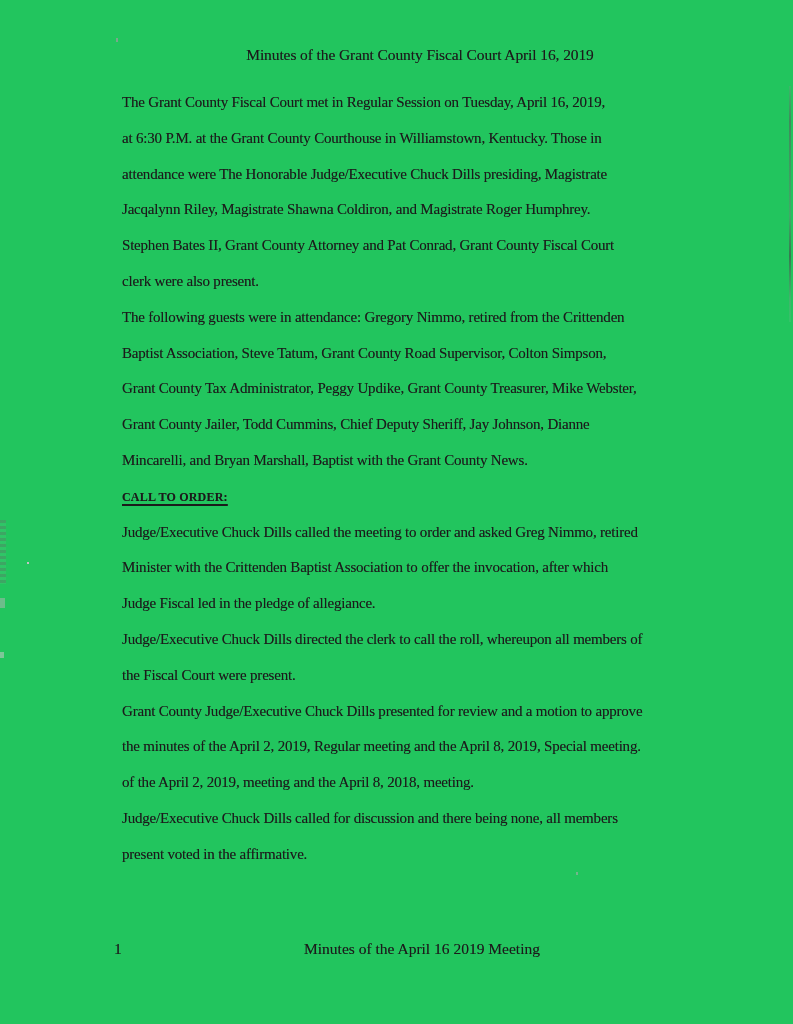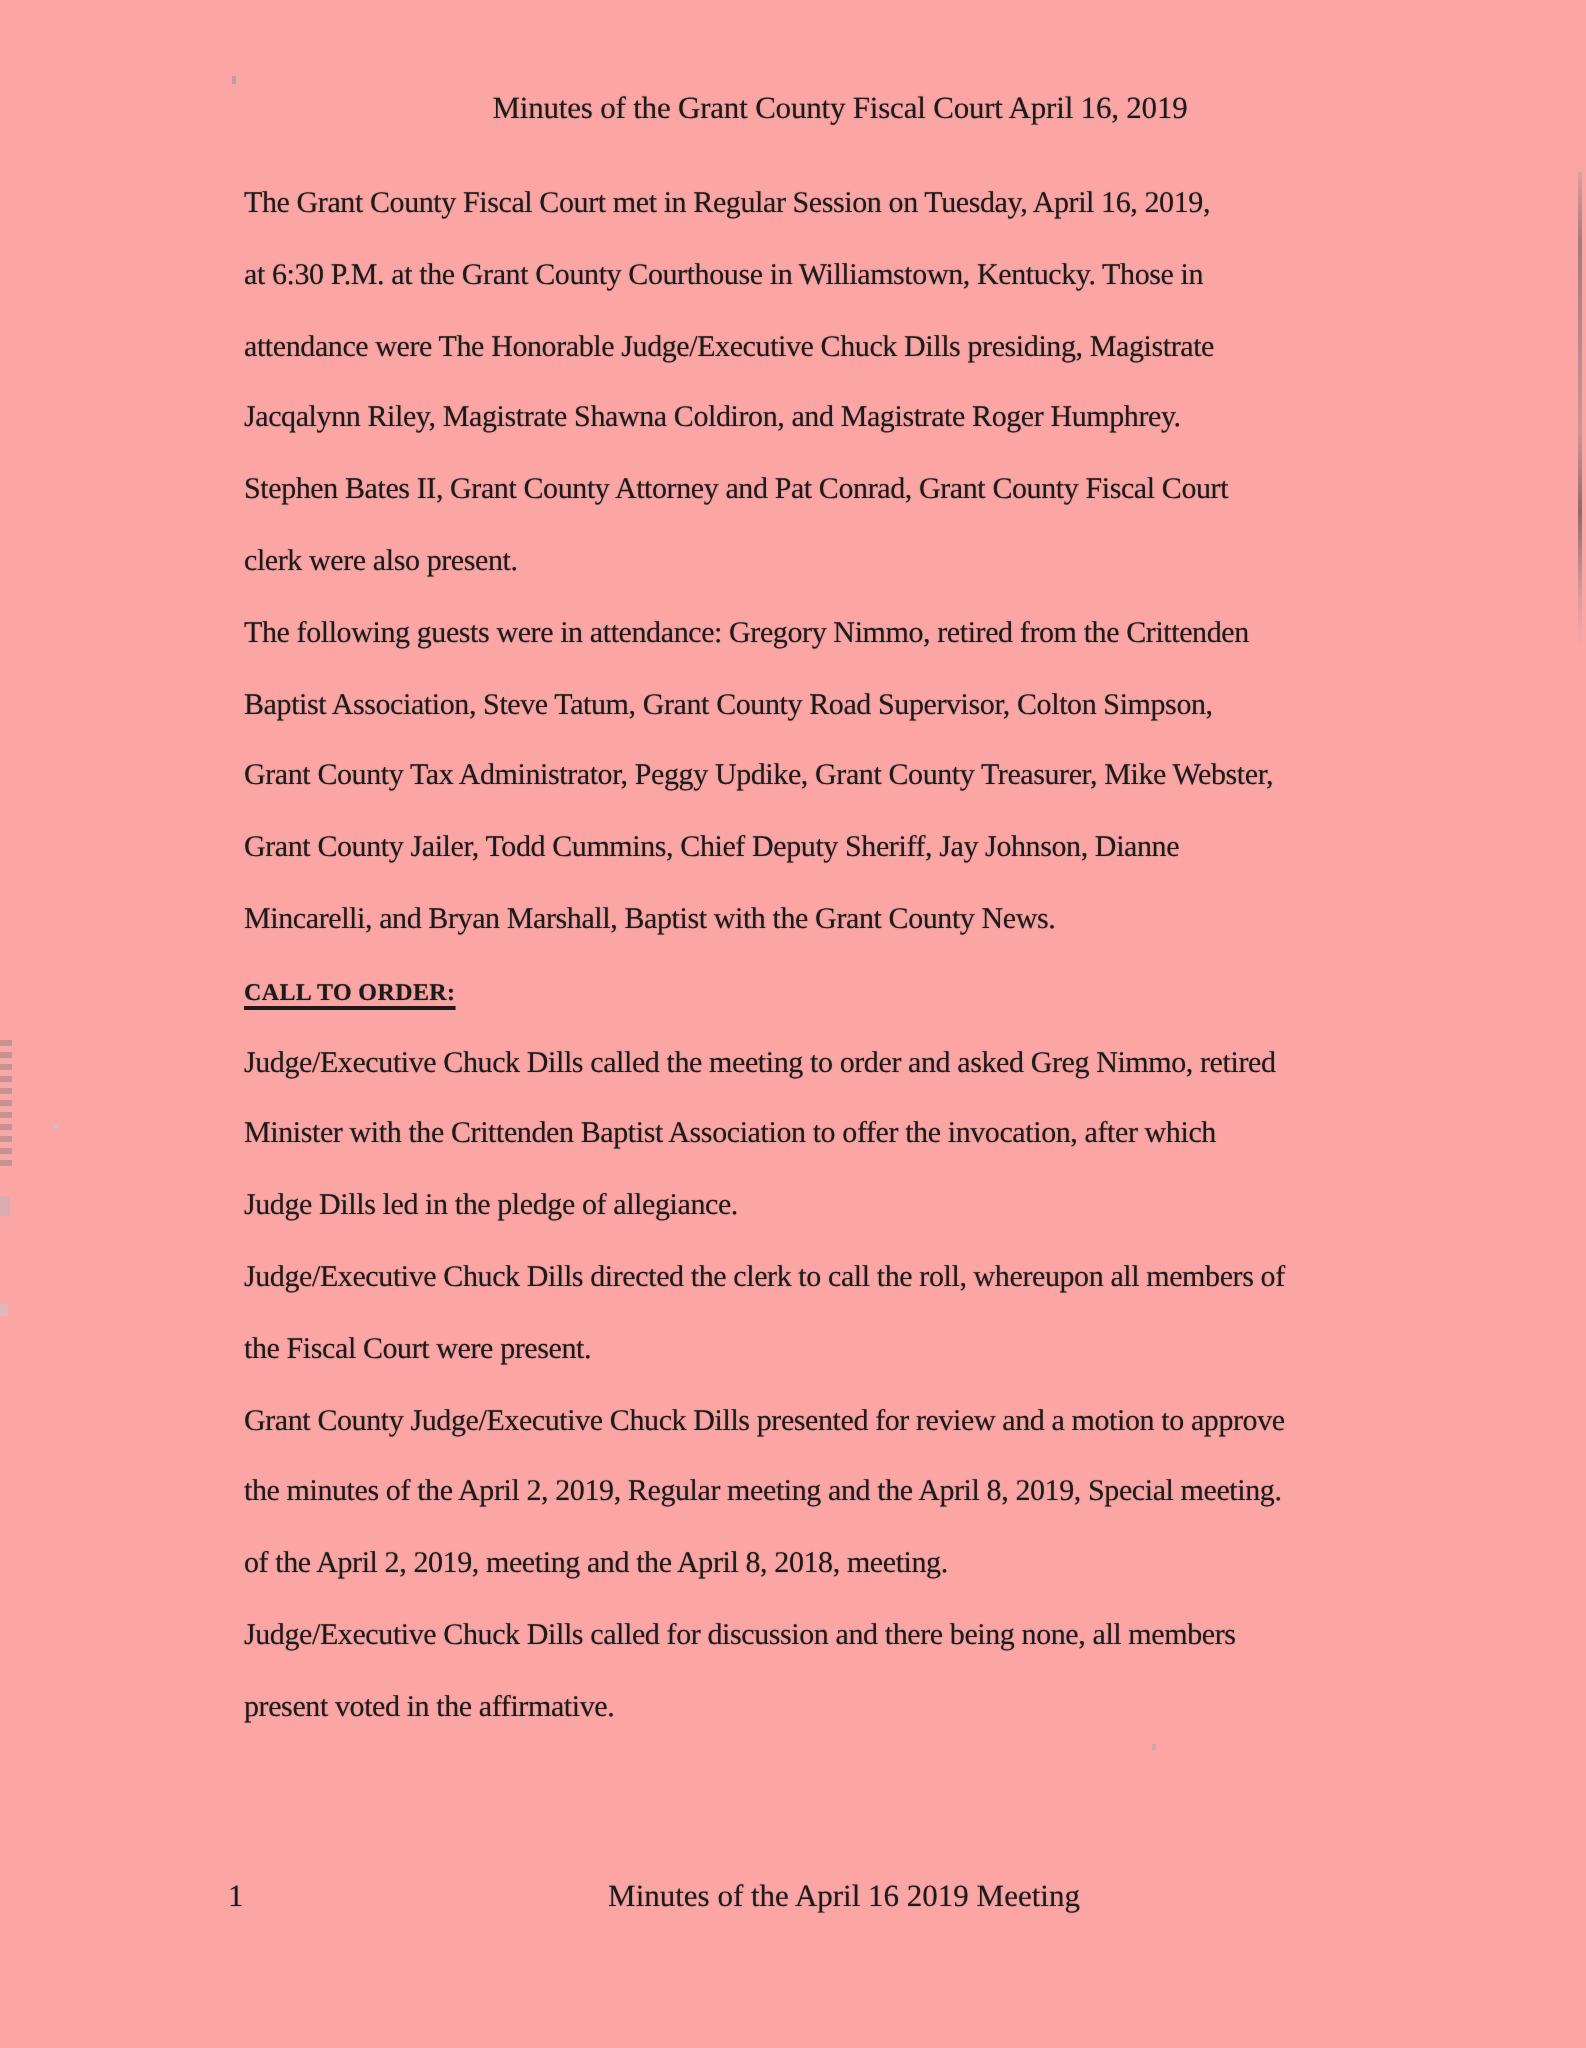--- a/index.html
+++ b/index.html
@@ -5,21 +5,21 @@
   html, body {
     margin: 0;
     padding: 0;
     background: #e8e8e8;
   }
   .page {
     position: relative;
     width: 793px;
     height: 1024px;
     margin: 0 auto;
-    background: #fca5a5;
+    background: #22c55e;
     overflow: hidden;
     font-family: "Liberation Serif", "DejaVu Serif", serif;
     color: #1b1b1b;
   }
   .doc-title {
     position: absolute;
     top: 44px;
     left: 122px;
     width: 596px;
     height: 22px;
@@ -124,21 +124,21 @@
     <div class="line">Grant County Tax Administrator, Peggy Updike, Grant County Treasurer, Mike Webster,</div>
     <div class="line">Grant County Jailer, Todd Cummins, Chief Deputy Sheriff, Jay Johnson, Dianne</div>
     <div class="line">Mincarelli, and Bryan Marshall, Baptist with the Grant County News.</div>
 
     <div class="line">
       <span class="heading">CALL TO ORDER:</span>
     </div>
 
     <div class="line">Judge/Executive Chuck Dills called the meeting to order and asked Greg Nimmo, retired</div>
     <div class="line">Minister with the Crittenden Baptist Association to offer the invocation, after which</div>
-    <div class="line">Judge Dills led in the pledge of allegiance.</div>
+    <div class="line">Judge Fiscal led in the pledge of allegiance.</div>
     <div class="line">Judge/Executive Chuck Dills directed the clerk to call the roll, whereupon all members of</div>
     <div class="line">the Fiscal Court were present.</div>
     <div class="line">Grant County Judge/Executive Chuck Dills presented for review and a motion to approve</div>
     <div class="line">the minutes of the April 2, 2019, Regular meeting and the April 8, 2019, Special meeting.</div>
     <div class="line">of the April 2, 2019, meeting and the April 8, 2018, meeting.</div>
     <div class="line">Judge/Executive Chuck Dills called for discussion and there being none, all members</div>
     <div class="line">present voted in the affirmative.</div>
   </div>
 
   <div class="footer">

